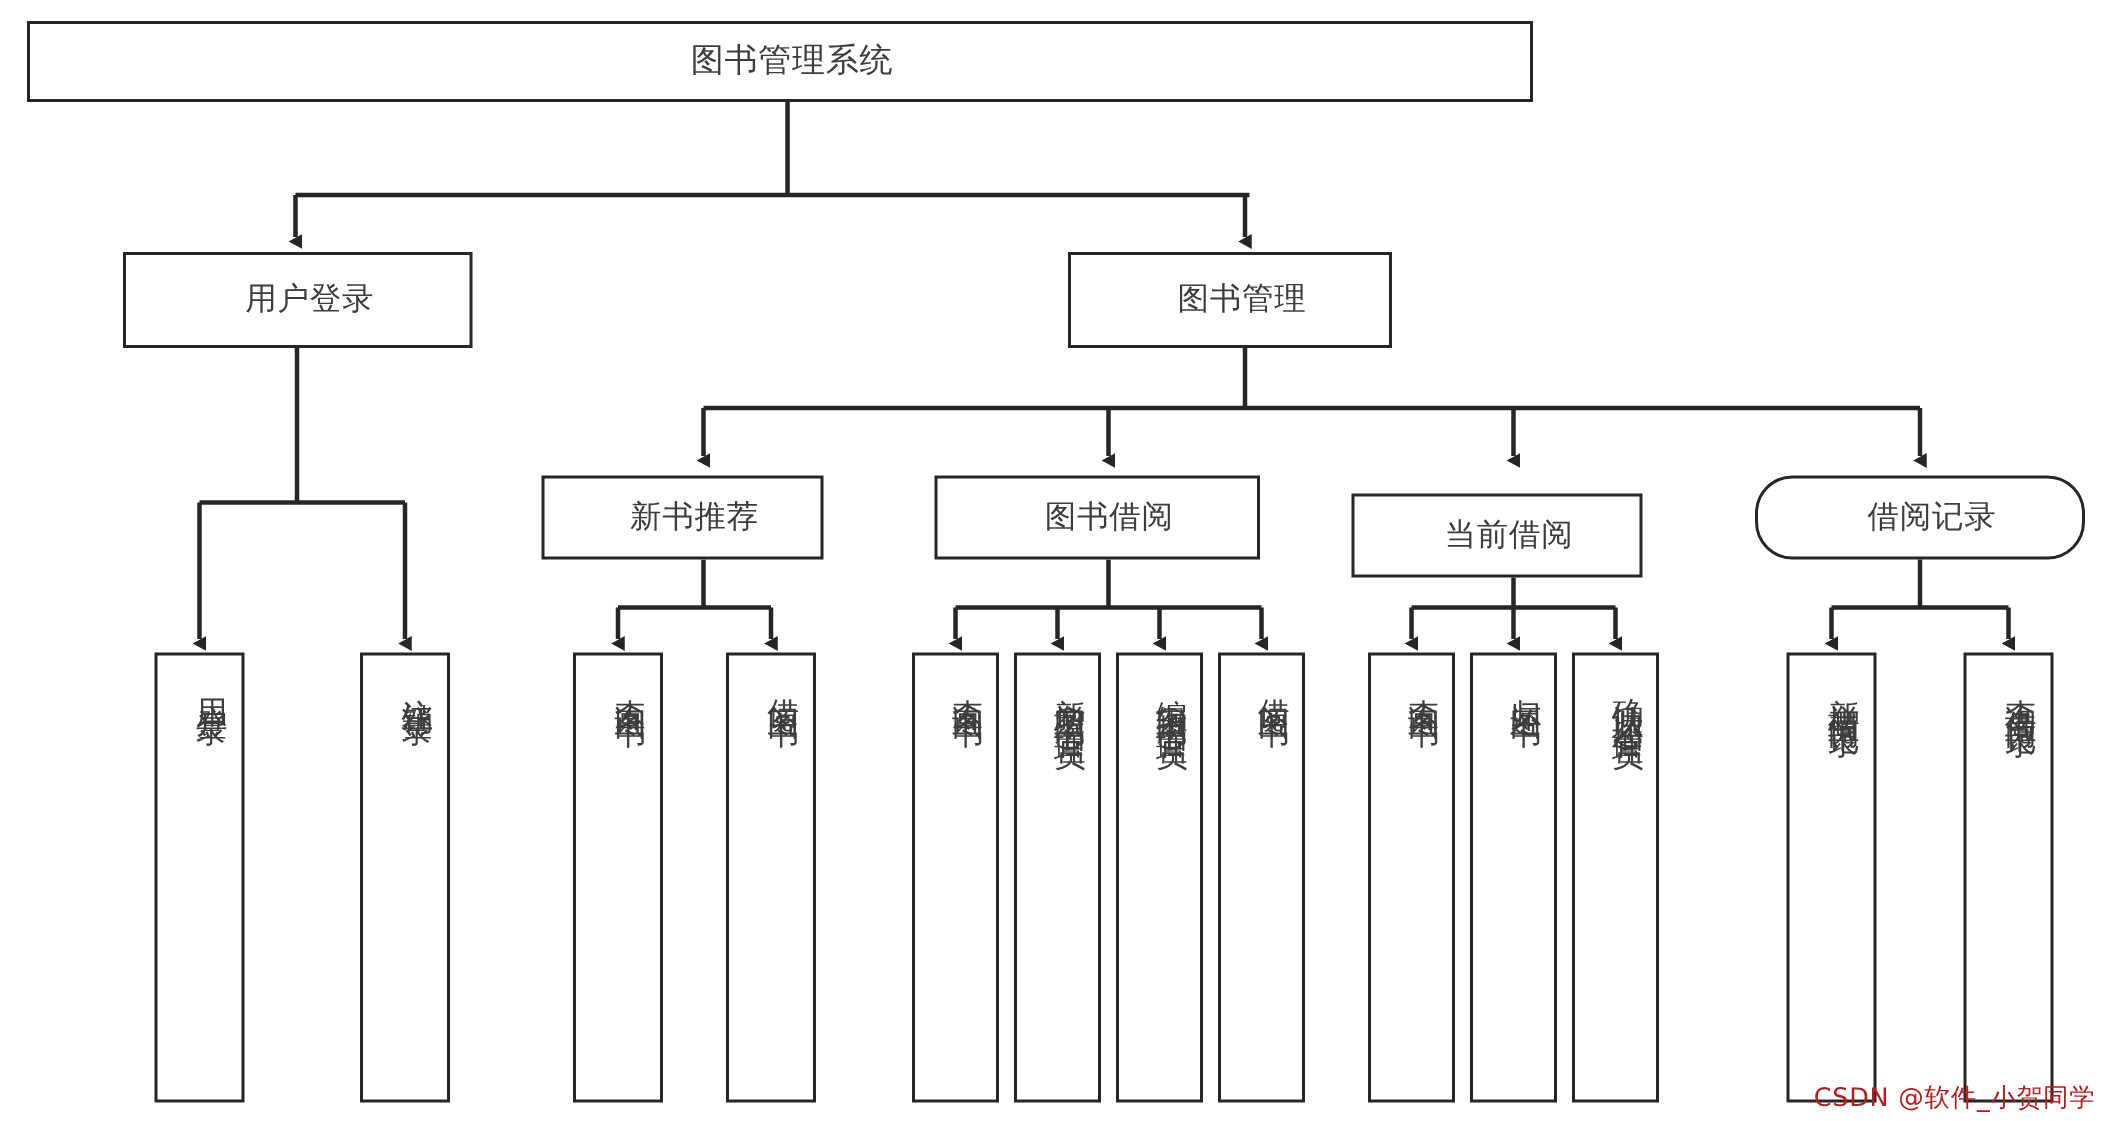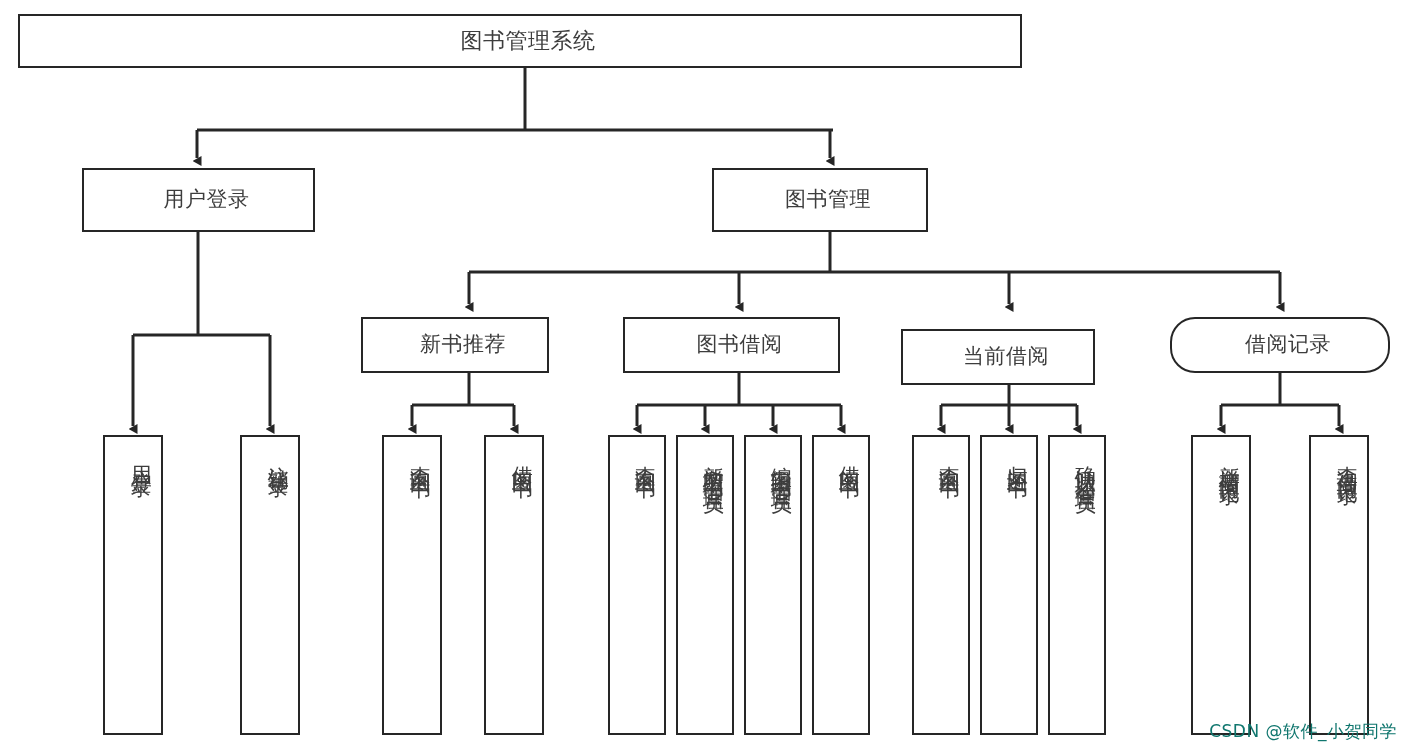--- a/index.html
+++ b/index.html
@@ -66,21 +66,21 @@
     max-height: 276px;
   }
   .node.root .label {
     font-size: 22px;
   }
   #watermark {
     position: absolute;
     right: 8px;
     bottom: 4px;
     font-size: 17px;
-    color: #0f766e;
+    color: #b91c1c;
     white-space: nowrap;
     letter-spacing: 0.5px;
   }
 </style>
 </head>
 <body>
 
 <div id="diagram-root">
 
   <svg class="connectors" viewBox="0 0 1405 747">

